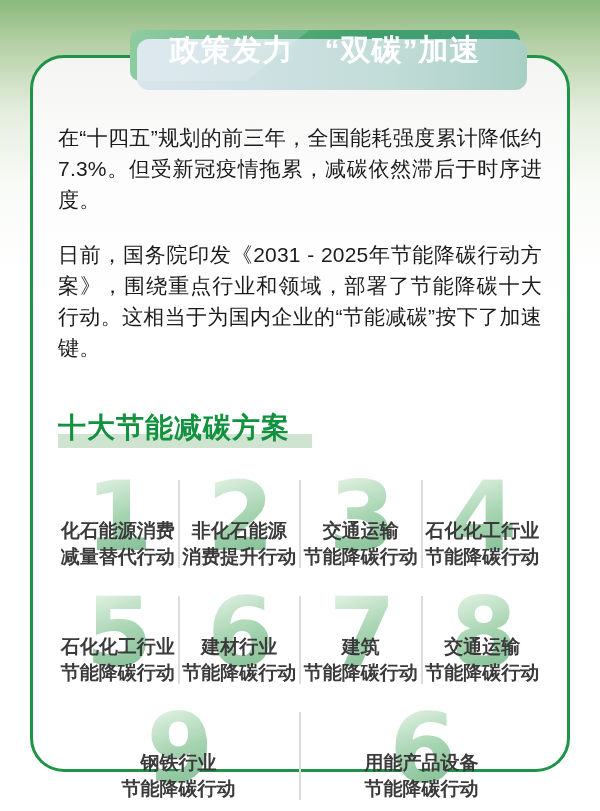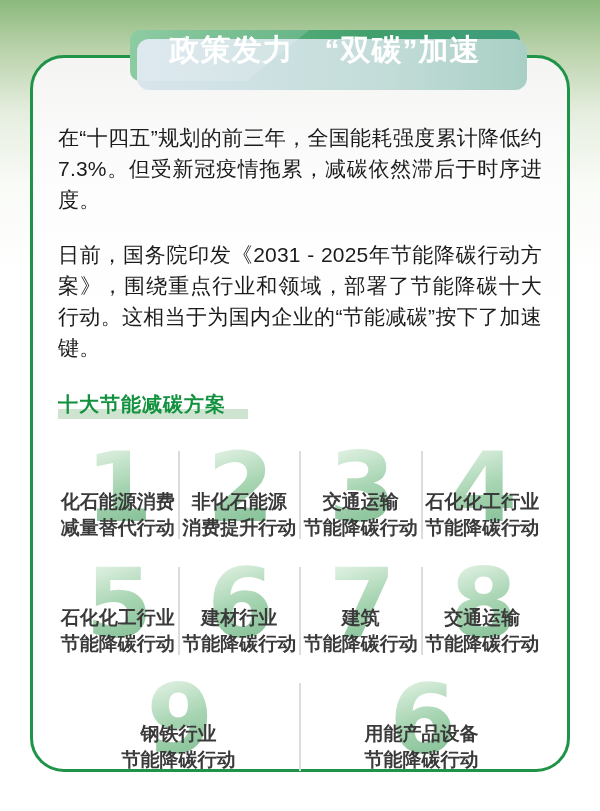--- a/index.html
+++ b/index.html
@@ -34,21 +34,21 @@
   }
   .banner-title{
     position:relative;color:#ffffff;font-size:30px;font-weight:bold;
     letter-spacing:1px;white-space:nowrap;text-align:center;
   }
   .para{
     margin:0 0 24px 0;font-size:21px;line-height:31px;color:#1b1b1b;
     text-align:justify;letter-spacing:0.2px;
   }
   .section-title{
-    margin-top:28px;font-size:20px;font-weight:bold;color:#12913e;
+    margin-top:46px;font-size:28px;font-weight:bold;color:#12913e;
     letter-spacing:1px;
   }
   .section-title .hl{
     display:inline-block;padding-right:22px;padding-bottom:1px;
     background:linear-gradient(180deg,rgba(0,0,0,0) 64%,#cfe4d0 64%);
   }
   .grid{margin-top:10px;}
   .prow{display:flex;align-items:stretch;height:116px;}
   .cell{
     flex:1;display:flex;flex-direction:column;align-items:center;

